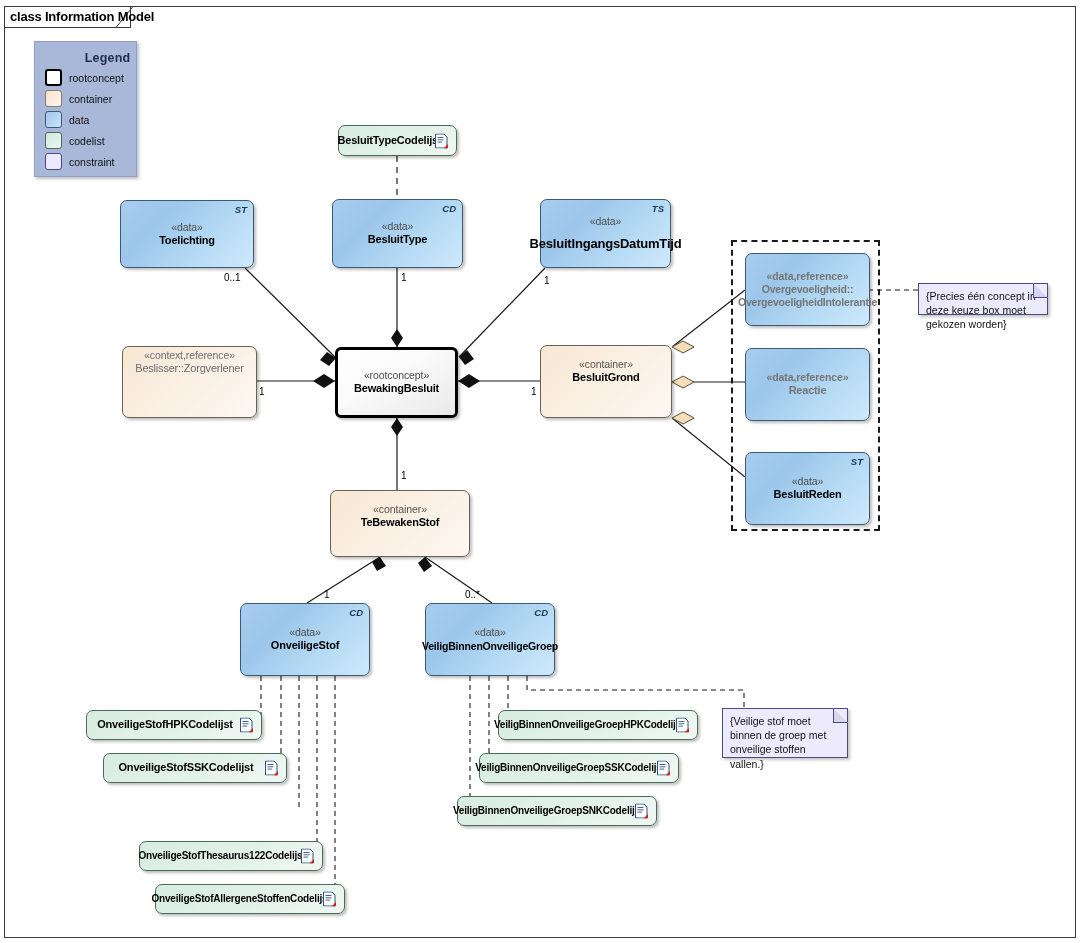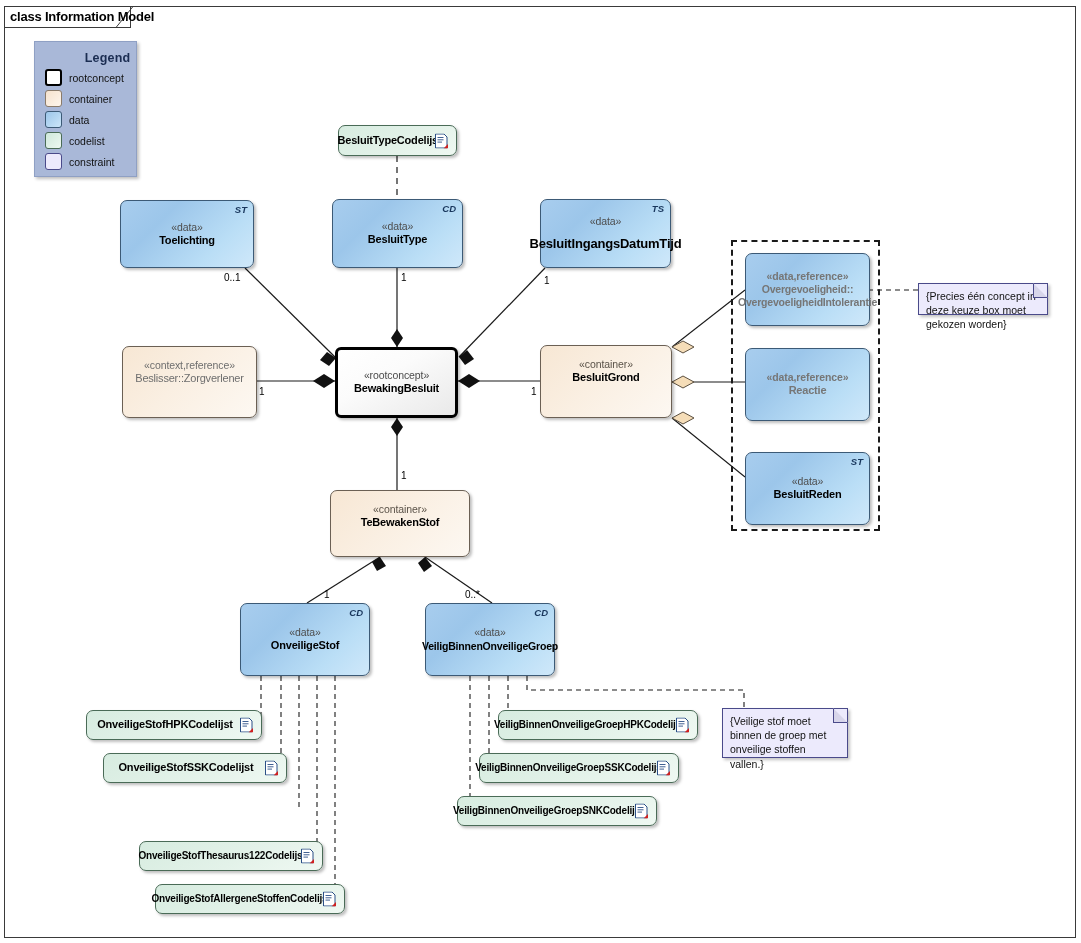--- a/index.html
+++ b/index.html
@@ -318,21 +318,21 @@
     <span class="stereo">«data»</span>
     <span class="nm">BesluitType</span>
   </div>
 
   <div class="node n-data" style="left:540px; top:199px; width:131px; height:69px;gap:8px;">
     <span class="corner">TS</span>
     <span class="stereo">«data»</span>
     <span class="nm" style="font-size:13px;">BesluitIngangsDatumTijd</span>
   </div>
 
-  <div class="node n-container" style="left:122px; top:346px; width:135px; height:72px; justify-content:flex-start; padding-top:12px;">
+  <div class="node n-container" style="left:122px; top:346px; width:135px; height:72px; justify-content:flex-start; padding-top:2px;">
     <span class="stereo" style="color:#6e6e6e;">«context,reference»</span>
     <span class="nm" style="color:#6e6e6e; font-weight:normal;">Beslisser::Zorgverlener</span>
   </div>
 
   <div class="node n-root" style="left:335px; top:347px; width:123px; height:71px;">
     <span class="stereo">«rootconcept»</span>
     <span class="nm">BewakingBesluit</span>
   </div>
 
   <div class="node n-container" style="left:540px; top:345px; width:132px; height:73px; justify-content:flex-start; padding-top:12px;">

